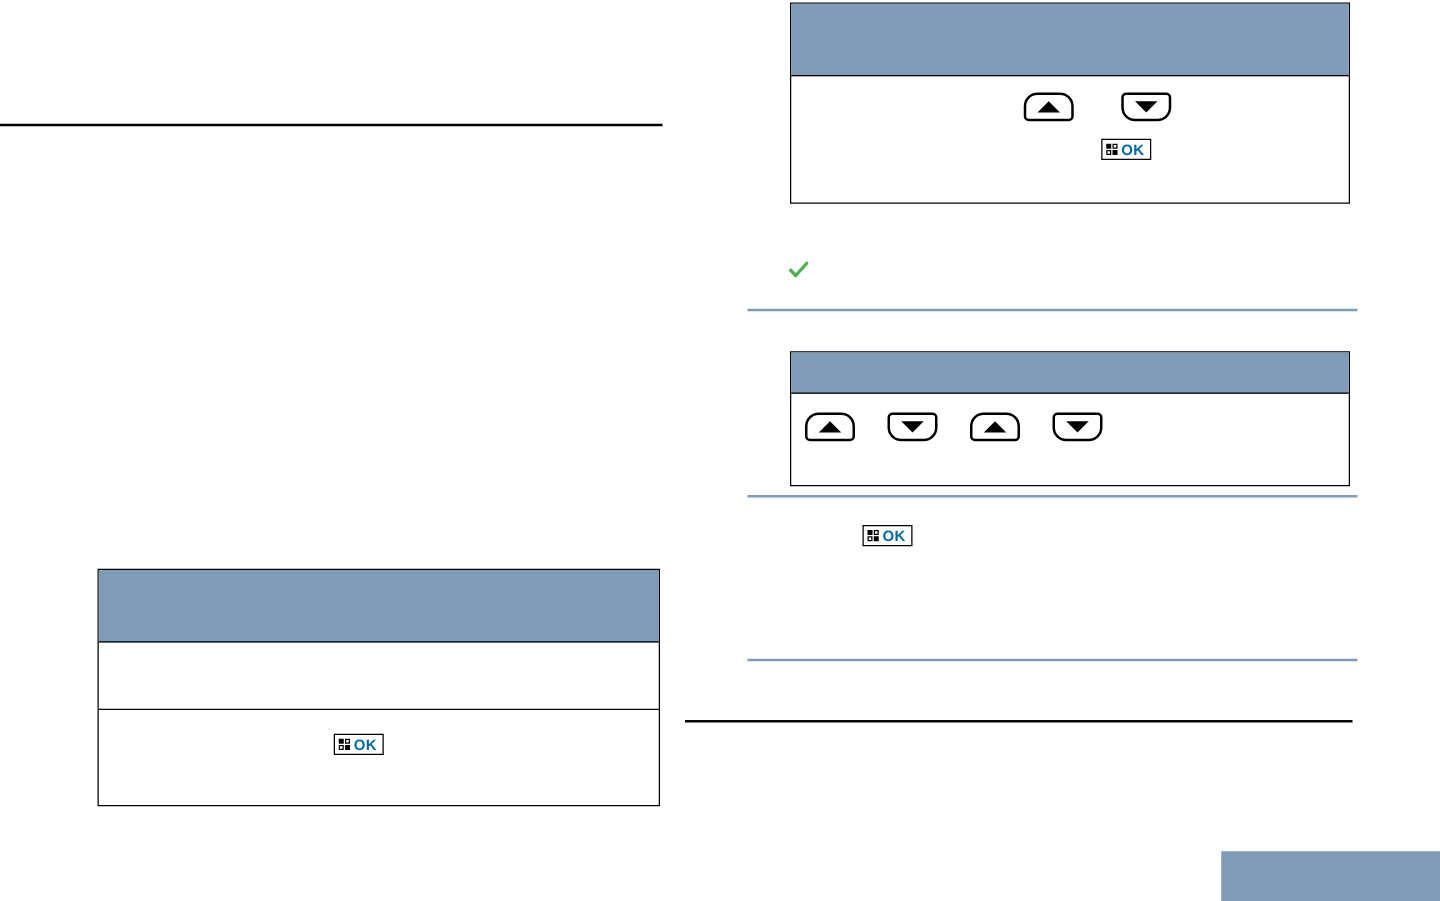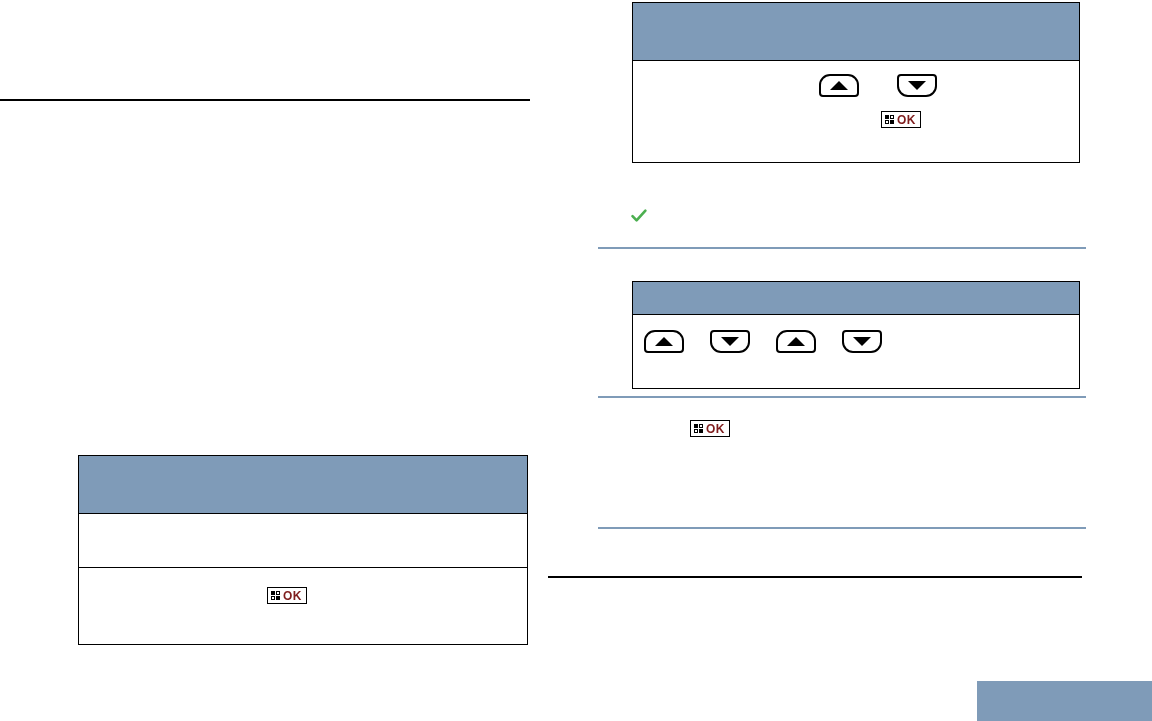--- a/index.html
+++ b/index.html
@@ -70,21 +70,21 @@
     gap: 1px;
   }
   .key-ok .ok-grid i { background: #000000; display: block; }
   .key-ok .ok-grid i.hollow { background: #ffffff; border: 1px solid #000; box-sizing: border-box; }
   .key-ok .ok-label {
     font-family: "Liberation Sans", sans-serif;
     font-weight: bold;
     font-size: 12px;
     line-height: 12px;
     letter-spacing: 0.3px;
-    color: #7f1d1d;
+    color: #0369a1;
   }
 
   
   .key-arrow {
     display: inline-flex;
     align-items: center;
     justify-content: center;
     width: 40px;
     height: 23px;
     border: 2px solid #000000;

